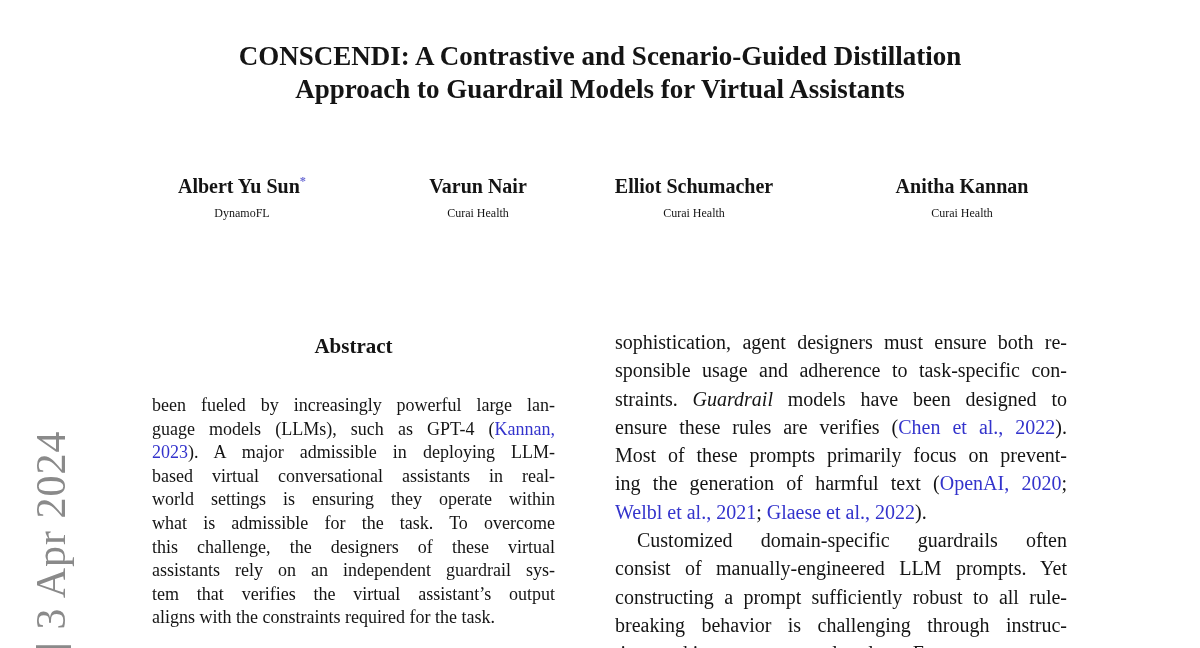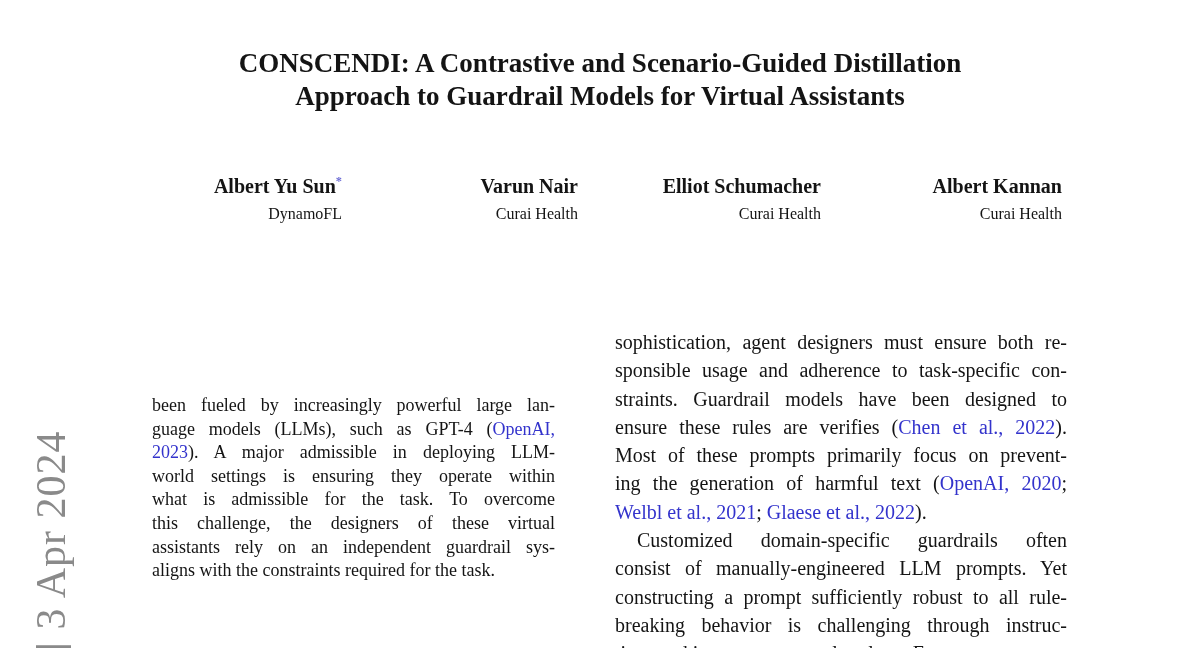--- a/index.html
+++ b/index.html
@@ -14,52 +14,52 @@
 
   .arxiv-stamp {
     position: absolute; left: 30px; top: 656px;
     transform-origin: 0 0; transform: rotate(-90deg);
     font-size: 42px; line-height: 1; white-space: nowrap;
     color: var(--stamp, #8a8a8a);
     letter-spacing: 1px;
   }
 
   .title {
-    position: absolute; top: 47px; left: 0; width: 1200px;
+    position: absolute; top: 40px; left: 0; width: 1200px;
     margin: 0; text-align: center;
     font-size: 27px; line-height: 33px; font-weight: bold;
   }
   .title .tl { display: block; }
 
-  .author { position: absolute; top: 168px; width: 200px; text-align: right; }
+  .author { position: absolute; top: 168px; width: 200px; text-align: center; }
   .author.a1 { left: 142px; }
   .author.a2 { left: 378px; }
-  .author.a3 { left: 621px; }
+  .author.a3 { left: 594px; }
   .author.a4 { left: 862px; }
   .author-name { font-weight: bold; font-size: 20px; line-height: 27px; white-space: nowrap; }
-  .author-affil { font-size: 16px; line-height: 27px; white-space: nowrap; }
+  .author-affil { font-size: 12px; line-height: 27px; white-space: nowrap; }
   sup.note { color: var(--note, #6b6bd4); font-size: 62%; font-weight: bold; }
 
   .abs-head {
     position: absolute; left: 152px; top: 334px; width: 403px;
     text-align: center; font-size: 21px; font-weight: bold;
   }
   .abs-body {
     position: absolute; left: 152px; top: 394px; width: 403px;
     font-size: 18px; line-height: 23.6px;
   }
   .right-col {
     position: absolute; left: 615px; top: 328px; width: 452px;
     font-size: 20px; line-height: 28.3px;
   }
   .line { text-align: justify; text-align-last: justify; }
   .line.last { text-align-last: left; }
   .line.indent { text-indent: 22px; }
   .link { color: var(--link, #3333cc); }
-  .italic { }
+  .italic { font-style: italic; }
 </style>
 </head>
 <body>
 
 <div class="page">
 
   <div class="arxiv-stamp">] 3 Apr 2024</div>
 
   <h1 class="title">
     <span class="tl">CONSCENDI: A Contrastive and Scenario-Guided Distillation</span>
@@ -75,33 +75,36 @@
     <div class="author-name"><span>Varun Nair</span><sup class="note"></sup></div>
     <div class="author-affil">Curai Health</div>
   </div>
 
   <div class="author a3">
     <div class="author-name"><span>Elliot Schumacher</span><sup class="note"></sup></div>
     <div class="author-affil">Curai Health</div>
   </div>
 
   <div class="author a4">
-    <div class="author-name"><span>Albert Kannan</span><sup class="note"></sup></div>
+    <div class="author-name"><span>Anitha Kannan</span><sup class="note"></sup></div>
     <div class="author-affil">Curai Health</div>
   </div>
 
+  <div class="abs-head">Abstract</div>
 
   <div class="abs-body">
       <div class="line"><span>been fueled by increasingly powerful large lan-</span></div>
-      <div class="line"><span>guage models (LLMs), such as GPT-4 (</span><span class="link">OpenAI,</span></div>
+      <div class="line"><span>guage models (LLMs), such as GPT-4 (</span><span class="link">Kannan,</span></div>
       <div class="line"><span class="link">2023</span><span>). A major admissible in deploying LLM-</span></div>
+      <div class="line"><span>based virtual conversational assistants in real-</span></div>
       <div class="line"><span>world settings is ensuring they operate within</span></div>
       <div class="line"><span>what is admissible for the task. To overcome</span></div>
       <div class="line"><span>this challenge, the designers of these virtual</span></div>
       <div class="line"><span>assistants rely on an independent guardrail sys-</span></div>
+      <div class="line"><span>tem that verifies the virtual assistant’s output</span></div>
       <div class="line last"><span>aligns with the constraints required for the task.</span></div>
     </div>
 
   <div class="right-col">
       <div class="line"><span>sophistication, agent designers must ensure both re-</span></div>
       <div class="line"><span>sponsible usage and adherence to task-specific con-</span></div>
       <div class="line"><span>straints. </span><span class="italic">Guardrail</span><span> models have been designed to</span></div>
       <div class="line"><span>ensure these rules are verifies (</span><span class="link">Chen et al., 2022</span><span>).</span></div>
       <div class="line"><span>Most of these prompts primarily focus on prevent-</span></div>
       <div class="line"><span>ing the generation of harmful text (</span><span class="link">OpenAI, 2020</span><span>;</span></div>

